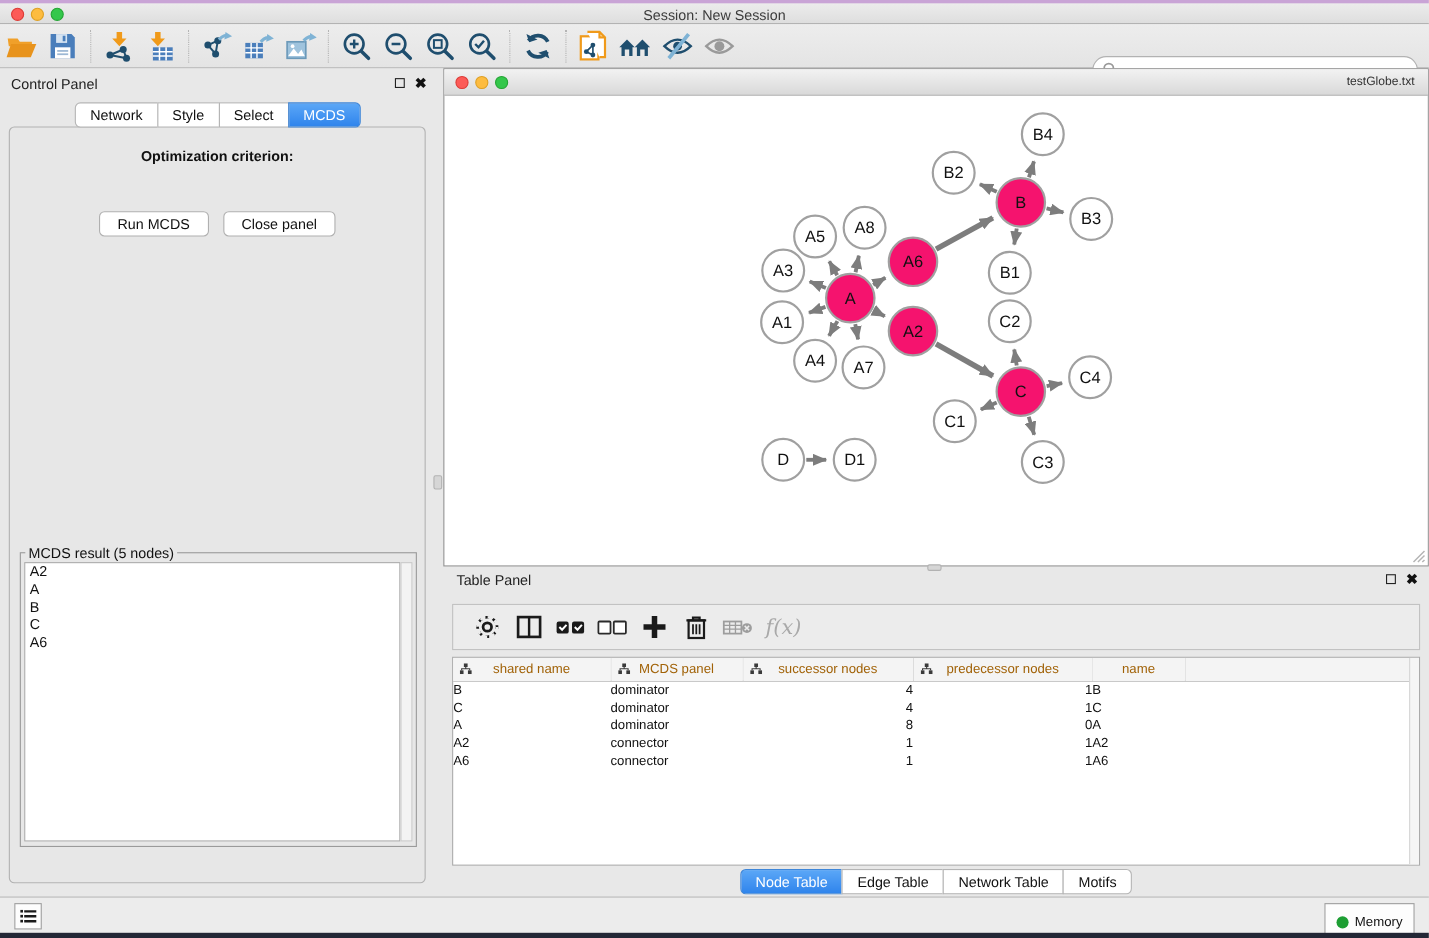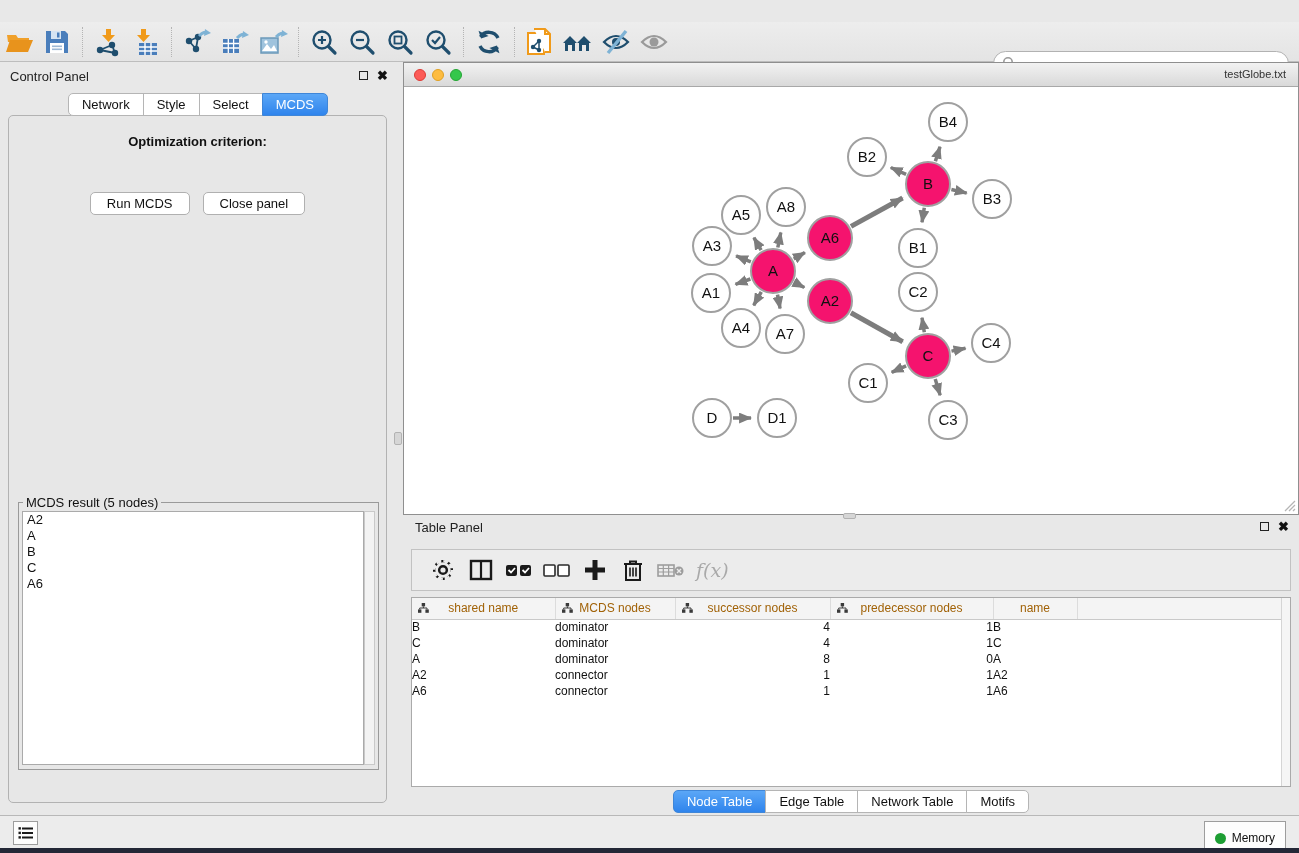--- a/index.html
+++ b/index.html
@@ -95,20 +95,28 @@
   #desktop-strip { left:0; top:848px; width:1299px; height:5px; background:#232736; }
 
   .splitter-knob { width:8px; height:13px; background:#d6d6d6; border:1px solid #b2b2b2; border-radius:2px; }
   .splitter-knob.h { width:13px; height:6px; }
 </style>
 </head>
 <body>
 
 <div id="stage">
 
+  <div class="abs" id="titlebar">
+    <div class="lights">
+      <div class="light red"></div>
+      <div class="light yellow"></div>
+      <div class="light green"></div>
+    </div>
+    <div id="app-title">Session: New Session</div>
+  </div>
 
   <div class="abs" id="toolbar">
     <div class="tb-btn">
       <svg width="30" height="30" viewBox="0 0 30 30">
         <path d="M3 8 h9 l2 3 h11 v4 H4 Z" fill="#f0a02a"></path>
           <path d="M2 25 L6 13 H29 L24 25 Z" fill="#e8931c"></path>
       </svg>
     </div>
     <div class="tb-btn">
       <svg width="30" height="30" viewBox="0 0 30 30">
@@ -488,21 +496,21 @@
                   <rect x="3.7" y="0" width="3.4" height="3.4" fill="#3a3a3a"></rect>
                   <rect x="0" y="6.4" width="3.4" height="3.4" fill="#3a3a3a"></rect>
                   <rect x="7.4" y="6.4" width="3.4" height="3.4" fill="#3a3a3a"></rect>
                   <path d="M5.4 3.4 V5 M1.7 6.4 V5 H9 V6.4" stroke="#3a3a3a" stroke-width="1" fill="none"></path>
                 </svg><span>shared name</span></th>
               <th><svg class="th-icon" width="11" height="10" viewBox="0 0 11 10">
                   <rect x="3.7" y="0" width="3.4" height="3.4" fill="#3a3a3a"></rect>
                   <rect x="0" y="6.4" width="3.4" height="3.4" fill="#3a3a3a"></rect>
                   <rect x="7.4" y="6.4" width="3.4" height="3.4" fill="#3a3a3a"></rect>
                   <path d="M5.4 3.4 V5 M1.7 6.4 V5 H9 V6.4" stroke="#3a3a3a" stroke-width="1" fill="none"></path>
-                </svg><span>MCDS nodes</span></th>
+                </svg><span>MCDS panel</span></th>
               <th><svg class="th-icon" width="11" height="10" viewBox="0 0 11 10">
                   <rect x="3.7" y="0" width="3.4" height="3.4" fill="#3a3a3a"></rect>
                   <rect x="0" y="6.4" width="3.4" height="3.4" fill="#3a3a3a"></rect>
                   <rect x="7.4" y="6.4" width="3.4" height="3.4" fill="#3a3a3a"></rect>
                   <path d="M5.4 3.4 V5 M1.7 6.4 V5 H9 V6.4" stroke="#3a3a3a" stroke-width="1" fill="none"></path>
                 </svg><span>successor nodes</span></th>
               <th><svg class="th-icon" width="11" height="10" viewBox="0 0 11 10">
                   <rect x="3.7" y="0" width="3.4" height="3.4" fill="#3a3a3a"></rect>
                   <rect x="0" y="6.4" width="3.4" height="3.4" fill="#3a3a3a"></rect>
                   <rect x="7.4" y="6.4" width="3.4" height="3.4" fill="#3a3a3a"></rect>

